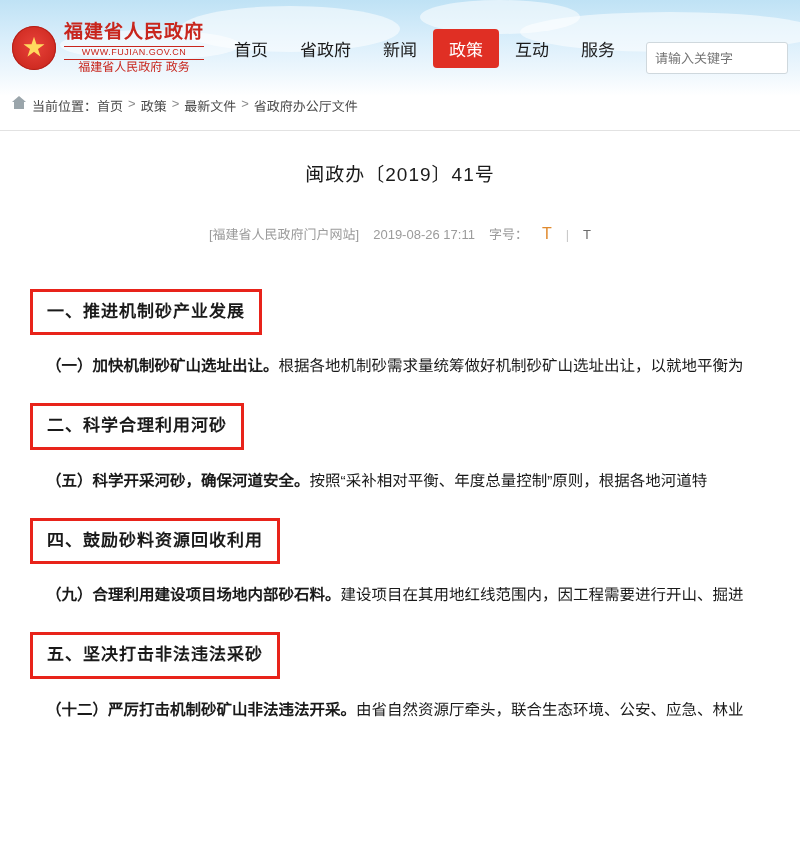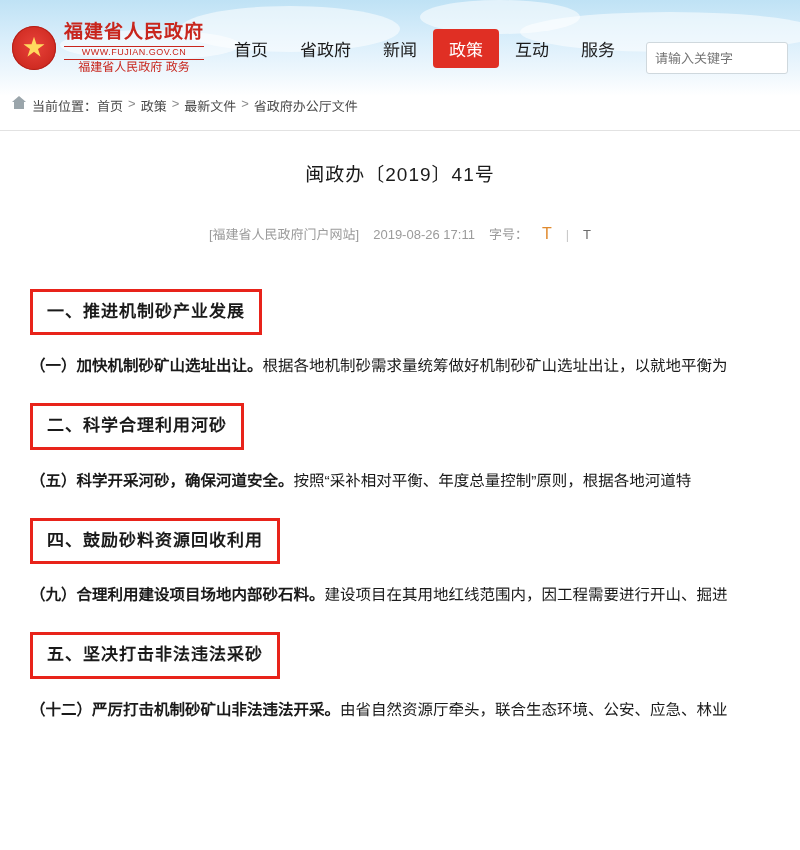--- a/index.html
+++ b/index.html
@@ -227,21 +227,21 @@
     border: 3px solid #e8231a;
     padding: 10px 14px;
     margin: 22px 0 0 0;
     letter-spacing: 1px;
     line-height: 1.2;
   }
   .para {
     font-size: 15.5px;
     line-height: 30px;
     color: #1a1a1a;
-    margin: 16px 0 0 0;
+    margin: 16px 0 0 16px;
     text-indent: 0;
     white-space: nowrap;
     overflow: hidden;
   }
   .para b {
     font-weight: bold;
   }
 </style>
 </head>
 <body>

